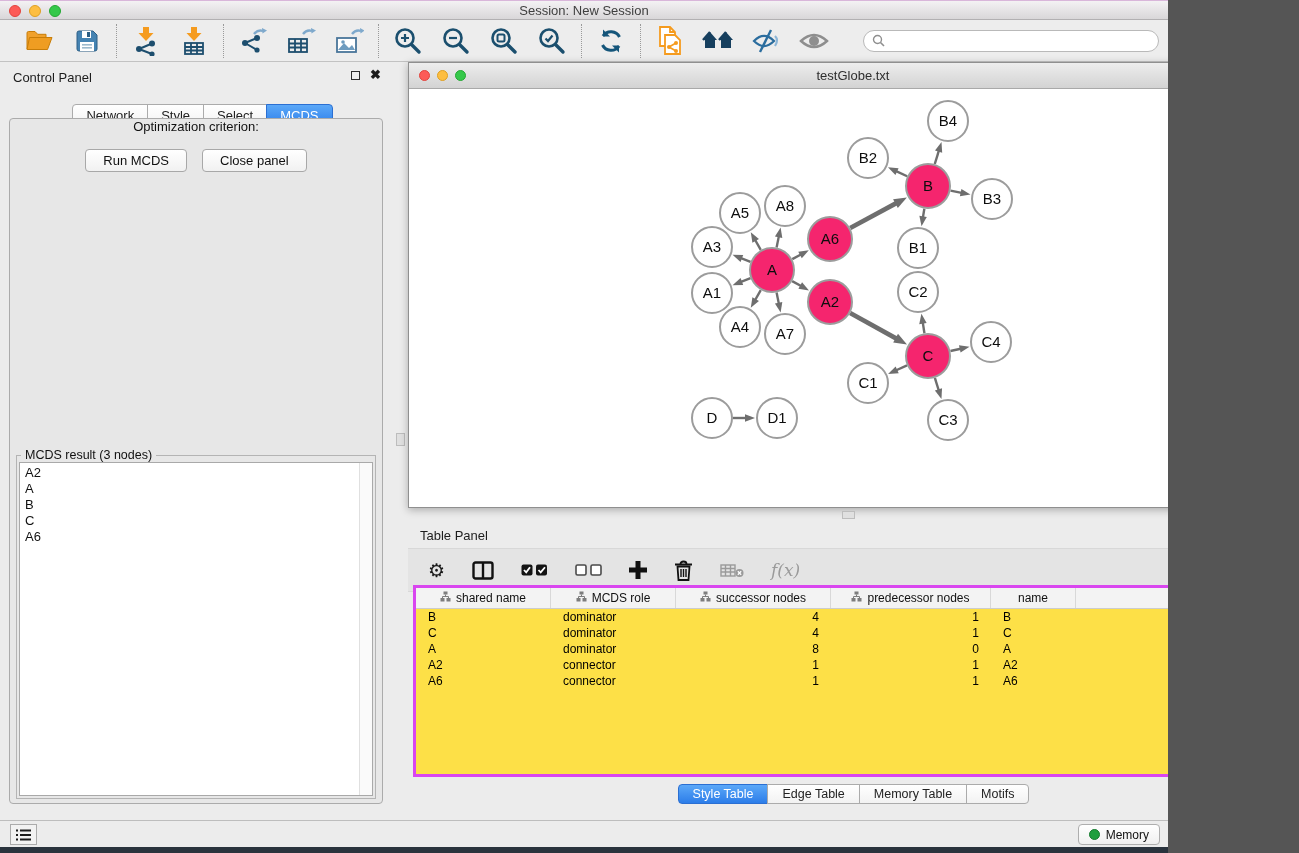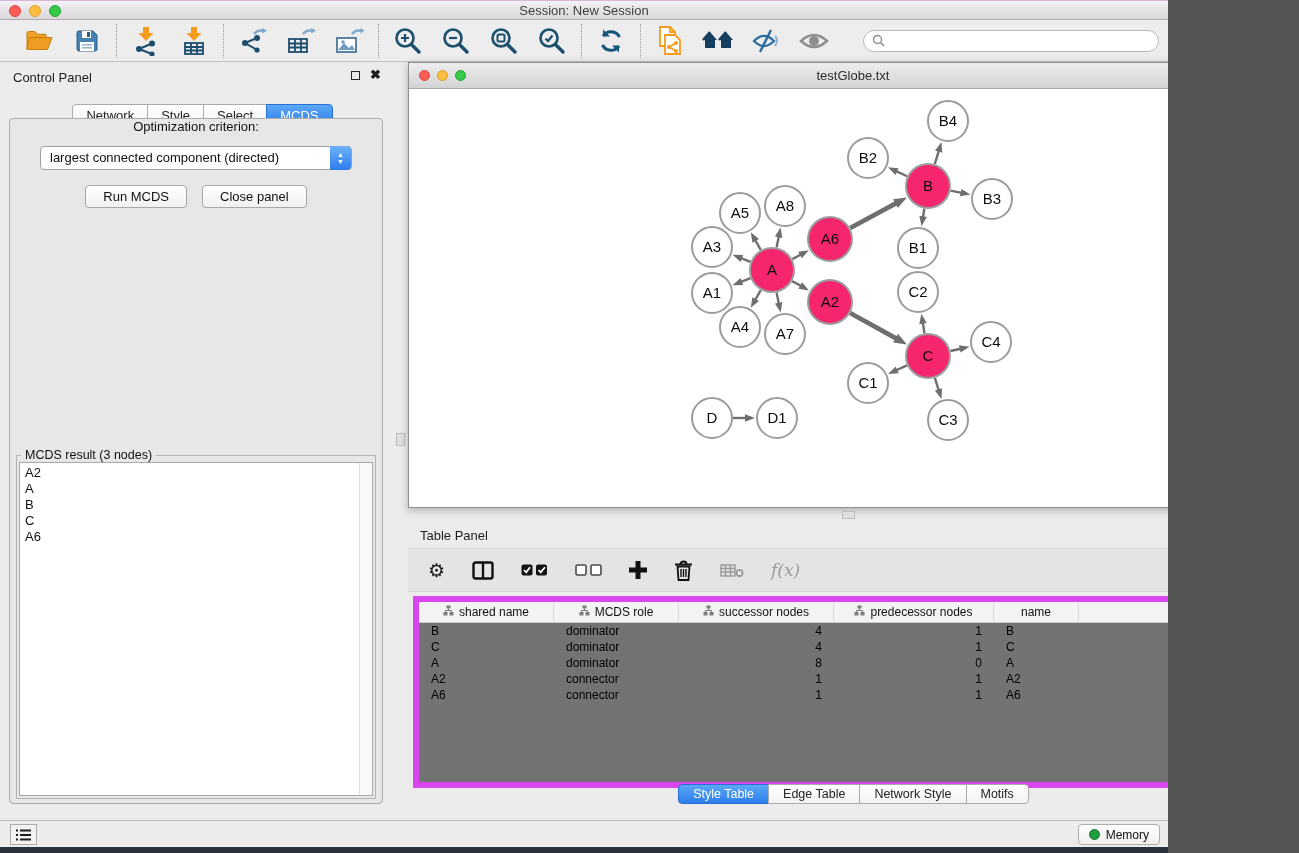--- a/index.html
+++ b/index.html
@@ -82,21 +82,21 @@
     background:repeating-linear-gradient(135deg, transparent, transparent 2px, #b5b5b5 2px, #b5b5b5 3px); }
 
   
   .table-panel { position:absolute; left:408px; top:520px; width:891px; height:296px; background:#ececec; }
   .tp-toolbar { position:absolute; left:0; right:0; top:28px; height:44px; background:#e4e4e4;
     border-top:1px solid #d8d8d8; border-bottom:1px solid #d8d8d8; display:flex; align-items:center; gap:27px; padding-left:20px; }
   .tp-icon { display:flex; align-items:center; justify-content:center; }
   .fx { font-family:"DejaVu Serif", serif; font-style:italic; font-size:17px; color:#9a9a9a; }
   .gear { font-size:19px; color:#1a1a1a; line-height:19px; }
 
-  .tp-table { position:absolute; left:5px; right:5px; top:76px; height:192px; background:#737373; border:6px solid #d946ef; overflow:hidden; }
+  .tp-table { position:absolute; left:5px; right:5px; top:65px; height:192px; background:#fde047; border:3px solid #d946ef; overflow:hidden; }
   .t-header { display:flex; height:21px; background:#f3f3f3; border-bottom:1px solid #cccccc; }
   .t-hcell { display:flex; align-items:center; justify-content:center; gap:5px; font-size:12px; color:#111;
     border-right:1px solid #d8d8d8; height:100%; }
   .t-row { display:flex; height:16px; }
   .t-cell { font-size:12px; color:#000; line-height:16px; overflow:hidden; white-space:nowrap; }
   .al { padding-left:12px; text-align:left; }
   .ar { padding-right:12px; text-align:right; }
   .t-scroll { position:absolute; right:0; top:0; bottom:0; width:11px; background:#f6f6f6; border-left:1px solid #dcdcdc; }
 
   .tp-tabs { position:absolute; left:0; right:0; bottom:12px; display:flex; justify-content:center; }
@@ -291,29 +291,20 @@
       </span>
     </div>
     <div class="cp-tabs" id="cp-tabs">
         <span class="seg first">Network</span>
         <span class="seg">Style</span>
         <span class="seg">Select</span>
         <span class="seg last selected">MCDS</span>
       </div>
     <div class="cp-content">
       <div class="opt-label">Optimization criterion:</div>
-      <div class="criterion-row">
-        <div class="select">
-          <span>largest connected component (directed)</span>
-          <span class="select-stepper">
-              <span>▲</span>
-              <span>▼</span>
-            </span>
-        </div>
-      </div>
       <div class="cp-buttons">
         <button class="btn">Run MCDS</button>
         <button class="btn">Close panel</button>
       </div>
       <div class="result-fieldset">
         <span class="result-legend">MCDS result (3 nodes)</span>
         <div class="result-list">
           <ul class="result-items" id="result-items">
               <li>A2</li>
               <li>A</li>
@@ -612,21 +603,21 @@
             <div class="t-cell ar" style="width: 160px;">1</div>
             <div class="t-cell al" style="width: 85px;">A6</div>
           </div>
         </div>
       <div class="t-scroll"></div>
     </div>
 
     <div class="tp-tabs" id="tp-tabs">
         <span class="seg first selected">Style Table</span>
         <span class="seg">Edge Table</span>
-        <span class="seg">Network Style</span>
+        <span class="seg">Memory Table</span>
         <span class="seg last">Motifs</span>
       </div>
   </div>
 
   <div class="status-bar">
     <span class="list-btn">
       <svg width="15" height="12" viewBox="0 0 15 12">
           <g fill="#1c1c1c">
             <rect x="0" y="0.5" width="2" height="2"></rect>
             <rect x="4" y="0.5" width="11" height="2"></rect>

